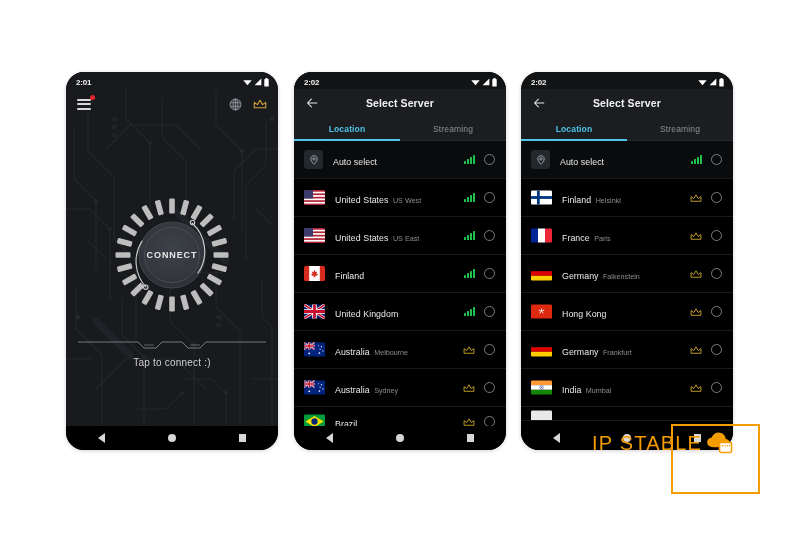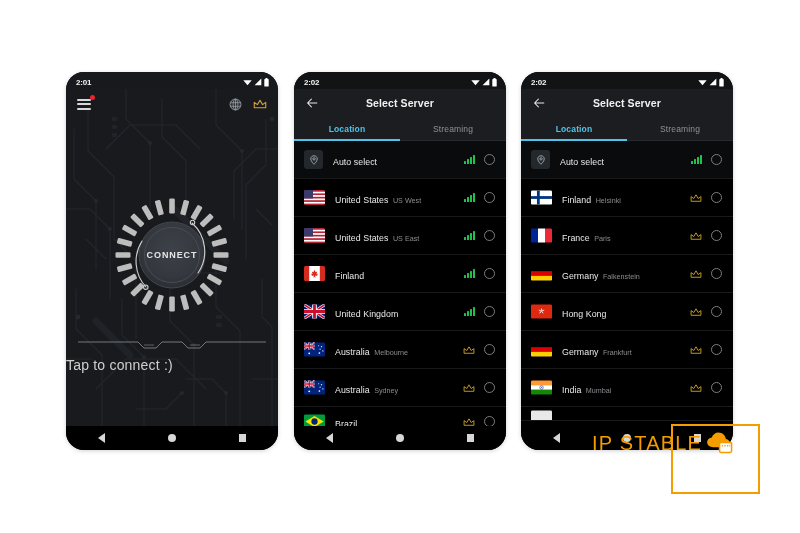--- a/index.html
+++ b/index.html
@@ -71,21 +71,21 @@
   .dialwrap svg { display: block; }
   .connect-label {
     position: absolute; left: 0; right: 0; top: 50%; transform: translateY(-50%);
     text-align: center;
     color: #e6e6e6; font-size: 9px; font-weight: bold; letter-spacing: 0.9px;
   }
 
   .divider-art { position: absolute; left: 12px; right: 12px; top: 250px; height: 12px; }
   .tapline {
     position: absolute; left: 0; right: 0; top: 268px;
-    color: #cfcfcf; font-size: 14px; letter-spacing: 0.2px;
+    text-align: center; color: #cfcfcf; font-size: 10px; letter-spacing: 0.2px;
   }
 
   
   .ss-body { position: absolute; inset: 17px 0 24px 0; background: #000000; }
   .ss-appbar {
     height: 28px; background: #1b1d20;
     display: flex; align-items: center; padding: 0 12px; gap: 13px;
   }
   .ss-title { color: #f1f1f1; font-size: 10.5px; font-weight: bold; letter-spacing: 0.1px; margin-left: 35px; }
   .tabs {

